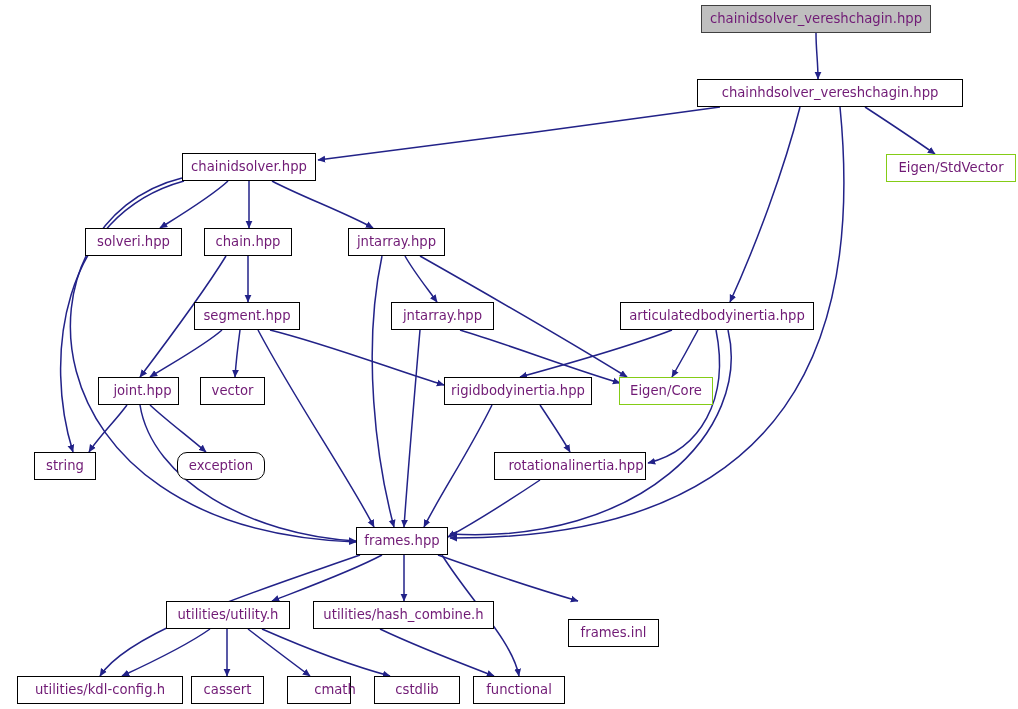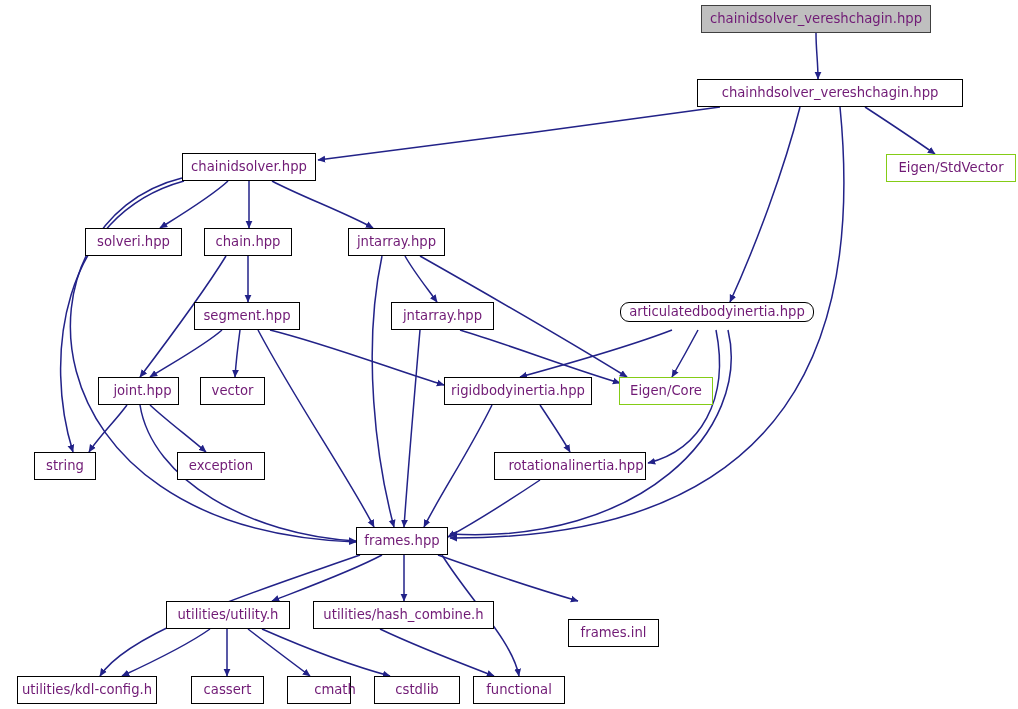--- a/index.html
+++ b/index.html
@@ -124,57 +124,57 @@
       </div>
       <div class="node" style="left: 348px; top: 228px; width: 97px; height: 28px;">
         <span class="node-label">jntarray.hpp</span>
       </div>
       <div class="node" style="left: 194px; top: 302px; width: 106px; height: 28px;">
         <span class="node-label">segment.hpp</span>
       </div>
       <div class="node" style="left: 391px; top: 302px; width: 103px; height: 28px;">
         <span class="node-label">jntarray.hpp</span>
       </div>
-      <div class="node" style="left: 620px; top: 302px; width: 194px; height: 20px; border-radius: 9px;">
+      <div class="node" style="left: 620px; top: 302px; width: 194px; height: 28px;">
         <span class="node-label">articulatedbodyinertia.hpp</span>
       </div>
       <div class="node" style="left: 98px; top: 377px; width: 81px; height: 28px; padding-left: 8px;">
         <span class="node-label">joint.hpp</span>
       </div>
       <div class="node" style="left: 200px; top: 377px; width: 65px; height: 28px;">
         <span class="node-label">vector</span>
       </div>
       <div class="node" style="left: 444px; top: 377px; width: 148px; height: 28px;">
         <span class="node-label">rigidbodyinertia.hpp</span>
       </div>
       <div class="node ext" style="left: 619px; top: 377px; width: 94px; height: 28px;">
         <span class="node-label">Eigen/Core</span>
       </div>
       <div class="node" style="left: 34px; top: 452px; width: 62px; height: 28px;">
         <span class="node-label">string</span>
       </div>
-      <div class="node" style="left: 177px; top: 452px; width: 88px; height: 28px;">
+      <div class="node" style="left: 177px; top: 452px; width: 88px; height: 28px; border-radius: 10px;">
         <span class="node-label">exception</span>
       </div>
       <div class="node" style="left: 494px; top: 452px; width: 152px; height: 28px; padding-left: 12px;">
         <span class="node-label">rotationalinertia.hpp</span>
       </div>
       <div class="node" style="left: 356px; top: 527px; width: 92px; height: 28px;">
         <span class="node-label">frames.hpp</span>
       </div>
       <div class="node" style="left: 166px; top: 601px; width: 124px; height: 28px;">
         <span class="node-label">utilities/utility.h</span>
       </div>
       <div class="node" style="left: 313px; top: 601px; width: 181px; height: 28px;">
         <span class="node-label">utilities/hash_combine.h</span>
       </div>
       <div class="node" style="left: 568px; top: 619px; width: 91px; height: 28px;">
         <span class="node-label">frames.inl</span>
       </div>
-      <div class="node" style="left: 17px; top: 676px; width: 140px; height: 28px;">
+      <div class="node" style="left: 17px; top: 676px; width: 166px; height: 28px;">
         <span class="node-label">utilities/kdl-config.h</span>
       </div>
       <div class="node" style="left: 191px; top: 676px; width: 73px; height: 28px;">
         <span class="node-label">cassert</span>
       </div>
       <div class="node" style="left: 287px; top: 676px; width: 64px; height: 28px; padding-left: 32px;">
         <span class="node-label">cmath</span>
       </div>
       <div class="node" style="left: 374px; top: 676px; width: 86px; height: 28px;">
         <span class="node-label">cstdlib</span>

